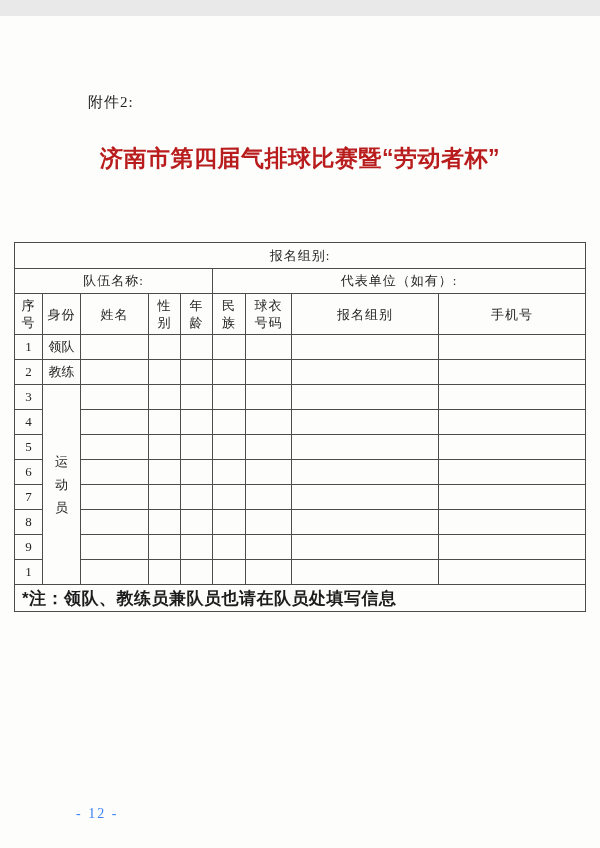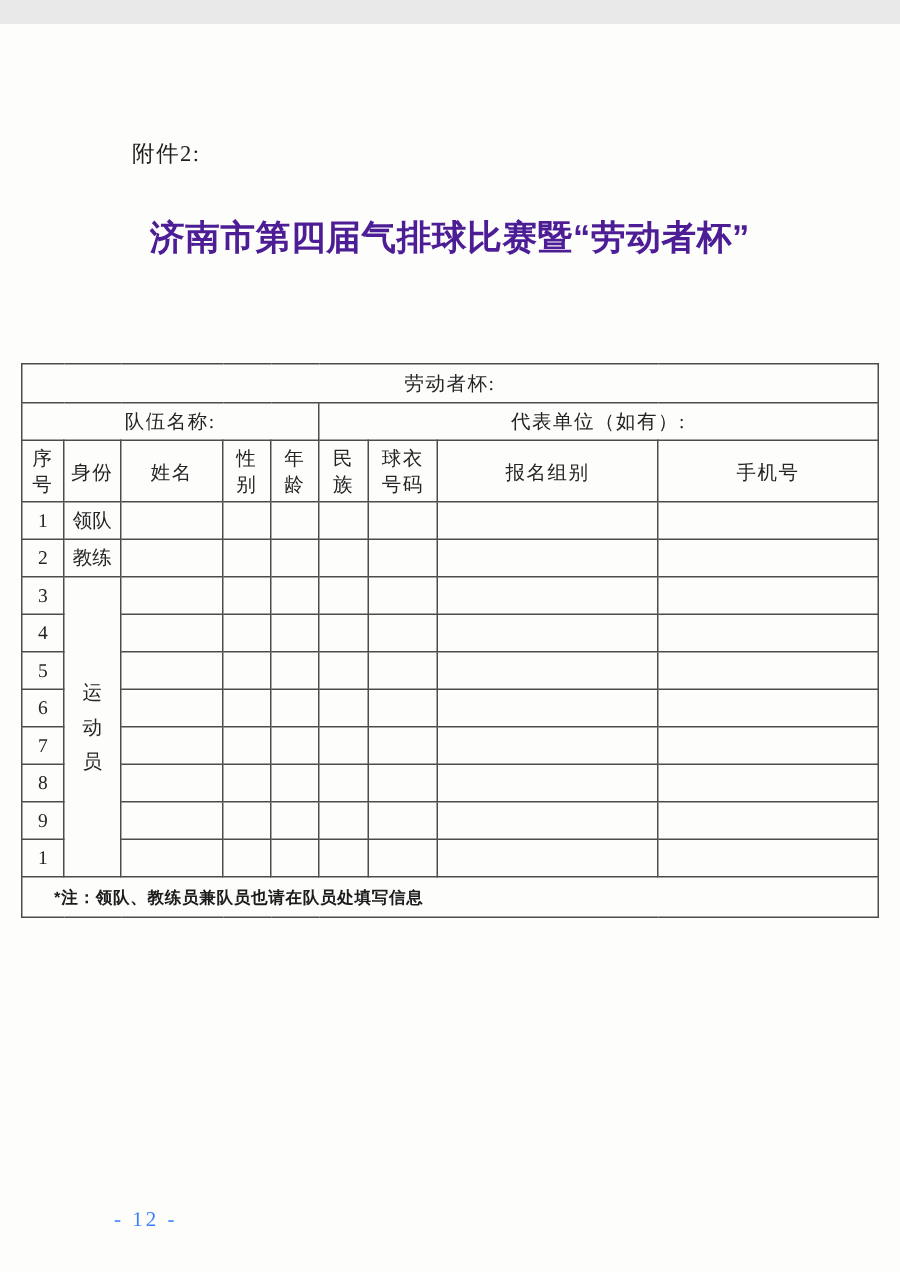--- a/index.html
+++ b/index.html
@@ -28,21 +28,21 @@
     position: absolute;
     left: 0;
     top: 126px;
     width: 100%;
     text-align: center;
     font-family: "Liberation Sans", "DejaVu Sans", sans-serif;
     font-weight: bold;
     font-size: 23px;
     line-height: 32px;
     letter-spacing: 0.5px;
-    color: #4c1d95;
+    color: #b91c1c;
   }
   table.reg-table {
     position: absolute;
     left: 14px;
     top: 226px;
     width: 571px;
     border-collapse: collapse;
     table-layout: fixed;
   }
   table.reg-table td {
@@ -78,24 +78,24 @@
     display: inline-block;
     width: 1em;
     word-break: break-all;
     line-height: 23px;
     font-size: 13px;
     letter-spacing: 0;
   }
   tr.note-row td {
     height: 26px;
     text-align: left;
-    padding-left: 21px;
+    padding-left: 7px;
     font-family: "Liberation Sans", "DejaVu Sans", sans-serif;
     font-weight: bold;
-    font-size: 11px;
+    font-size: 17px;
     letter-spacing: 0.5px;
     color: #1c1c1c;
     border-radius: 12px;
   }
   .page-number {
     position: absolute;
     left: 76px;
     top: 790px;
     font-size: 14px;
     letter-spacing: 2px;
@@ -121,21 +121,21 @@
       <col style="width:32px">
       <col style="width:32px">
       <col style="width:33px">
       <col style="width:46px">
       <col style="width:147px">
       <col style="width:147px">
     </colgroup>
 
     <tbody>
         <tr class="team-row">
-      <td class="label-cell" colspan="9">劳动者杯:</td>
+      <td class="label-cell" colspan="9">报名组别:</td>
     </tr>
 
     <tr class="group-row">
       <td class="label-cell" colspan="5">队伍名称:</td>
       <td class="label-cell" colspan="4">代表单位（如有）:</td>
     </tr>
 
     <tr class="header-row">
       <td>序
 号</td>

